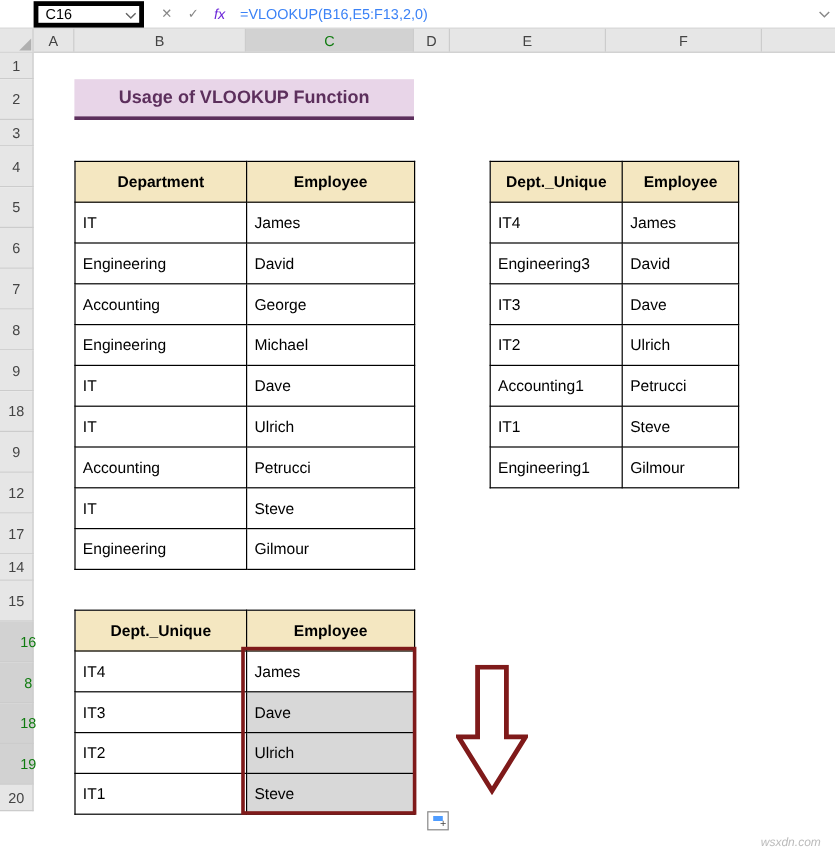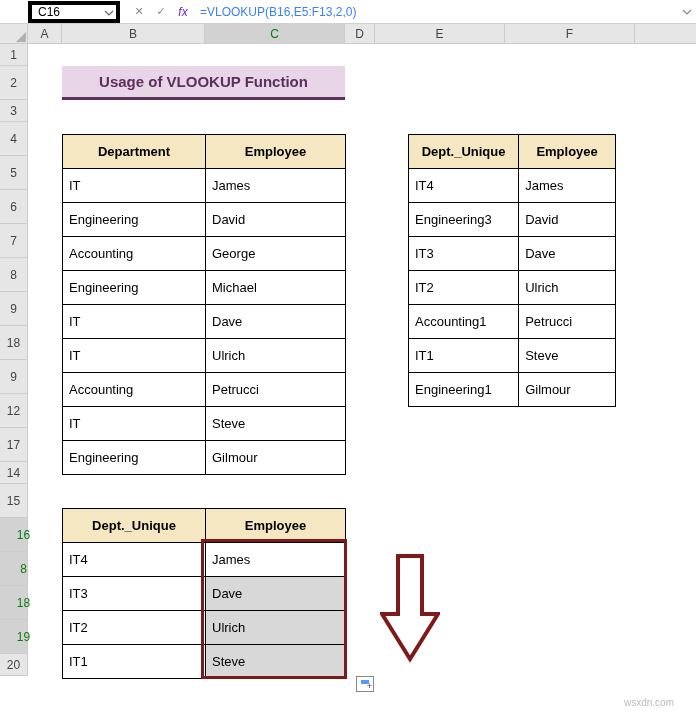--- a/index.html
+++ b/index.html
@@ -46,21 +46,21 @@
     .t3 td.grey { background: #d8d8d8; }
 
     .sel-box { position:absolute; left: 173px; top: 495px; width: 146px; height: 140px; border: 3px solid #7f1a1a; pointer-events:none; }
     .autofill-badge { position:absolute; left: 328px; top: 632px; width: 18px; height: 16px; border:1px solid #888; background:#fff; display:flex; align-items:center; justify-content:center; font-size:10px; }
     .autofill-badge::before { content:""; width:8px; height:8px; background: linear-gradient(#4e9cff 50%, #fff 50%); }
     .autofill-badge .plus { position:absolute; right:1px; bottom:0; font-size:9px; color:#444; }
 
     .arrow { position:absolute; left: 352px; top: 510px; }
     .arrow svg { display:block; }
 
-    .watermark { position:absolute; right: 22px; bottom: 4px; font-size: 10px; color: #bbb; }
+    .watermark { position:absolute; right: 12px; bottom: 4px; font-size: 10px; color: #bbb; font-style: italic; }
   </style>
 </head>
 <body>
 
 <div class="name-box-row">
   <div class="name-box">
     <span>C16</span>
     <span class="name-box-dd">
       <svg width="10" height="10" viewBox="0 0 10 10">
           <path d="M1 3 L5 7 L9 3" fill="none" stroke="#666" stroke-width="1.2"></path>

